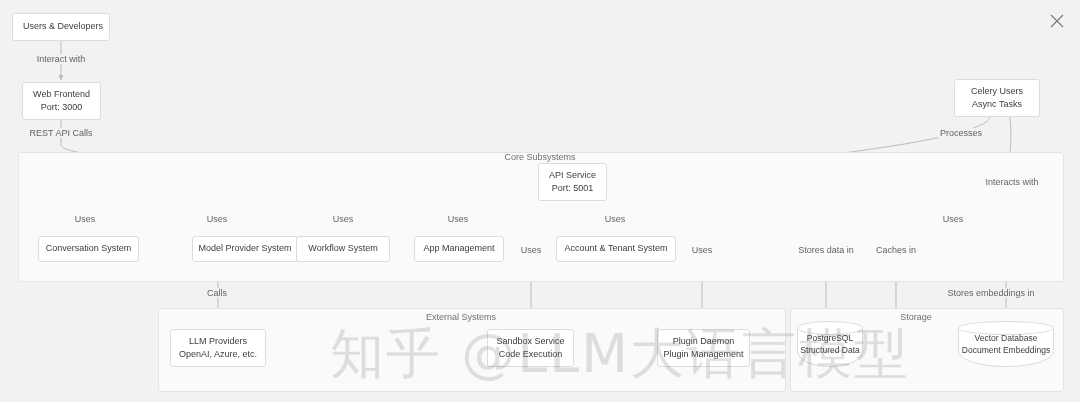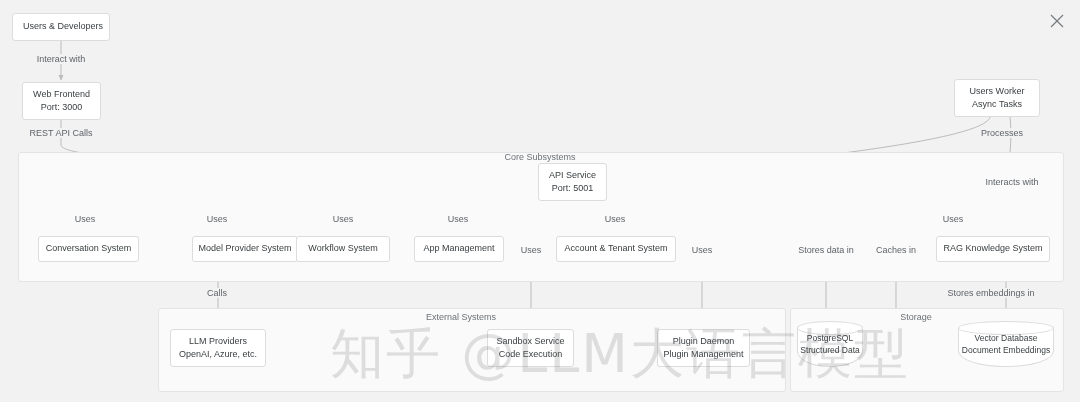--- a/index.html
+++ b/index.html
@@ -196,21 +196,21 @@
   <div class="node" style="left:12px;top:13px;width:98px;height:28px;align-items:flex-end;">
     <span class="l1">Users &amp; Developers</span>
   </div>
 
   <div class="node" style="left:22px;top:82px;width:79px;height:38px;">
     <span class="l1">Web Frontend</span>
     <span class="l2">Port: 3000</span>
   </div>
 
   <div class="node" style="left:954px;top:79px;width:86px;height:38px;">
-    <span class="l1">Users Worker</span>
+    <span class="l1">Celery Users</span>
     <span class="l2">Async Tasks</span>
   </div>
 
   <div class="node" style="left:538px;top:163px;width:69px;height:38px;">
     <span class="l1">API Service</span>
     <span class="l2">Port: 5001</span>
   </div>
 
   <div class="node" style="left:38px;top:236px;width:101px;height:26px;">
     <span class="l1">Conversation System</span>
@@ -225,23 +225,20 @@
   </div>
 
   <div class="node" style="left:414px;top:236px;width:90px;height:26px;">
     <span class="l1">App Management</span>
   </div>
 
   <div class="node" style="left:556px;top:236px;width:120px;height:26px;">
     <span class="l1">Account &amp; Tenant System</span>
   </div>
 
-  <div class="node" style="left:936px;top:236px;width:114px;height:26px;">
-    <span class="l1">RAG Knowledge System</span>
-  </div>
 
   <div class="node" style="left:487px;top:329px;width:87px;height:38px;">
     <span class="l1">Sandbox Service</span>
     <span class="l2">Code Execution</span>
   </div>
 
   <div class="node" style="left:170px;top:329px;width:96px;height:38px;">
     <span class="l1">LLM Providers</span>
     <span class="l2">OpenAI, Azure, etc.</span>
   </div>
@@ -265,21 +262,21 @@
     <div class="body"></div>
     <div class="top"></div>
     <div class="txt">
       <div>Vector Database</div>
       <div>Document Embeddings</div>
     </div>
   </div>
 
   <div class="edge-label" style="left:61px;top:59px;">Interact with</div>
   <div class="edge-label" style="left:61px;top:133px;">REST API Calls</div>
-  <div class="edge-label" style="left:961px;top:133px;margin-left:41px;">Processes</div>
+  <div class="edge-label" style="left:961px;top:133px;">Processes</div>
   <div class="edge-label on-group" style="left:1012px;top:182px;">Interacts with</div>
   <div class="edge-label on-group" style="left:85px;top:219px;">Uses</div>
   <div class="edge-label on-group" style="left:217px;top:219px;">Uses</div>
   <div class="edge-label on-group" style="left:343px;top:219px;">Uses</div>
   <div class="edge-label on-group" style="left:458px;top:219px;">Uses</div>
   <div class="edge-label on-group" style="left:531px;top:250px;">Uses</div>
   <div class="edge-label on-group" style="left:615px;top:219px;">Uses</div>
   <div class="edge-label on-group" style="left:702px;top:250px;">Uses</div>
   <div class="edge-label on-group" style="left:953px;top:219px;">Uses</div>
   <div class="edge-label on-group" style="left:826px;top:250px;">Stores data in</div>

